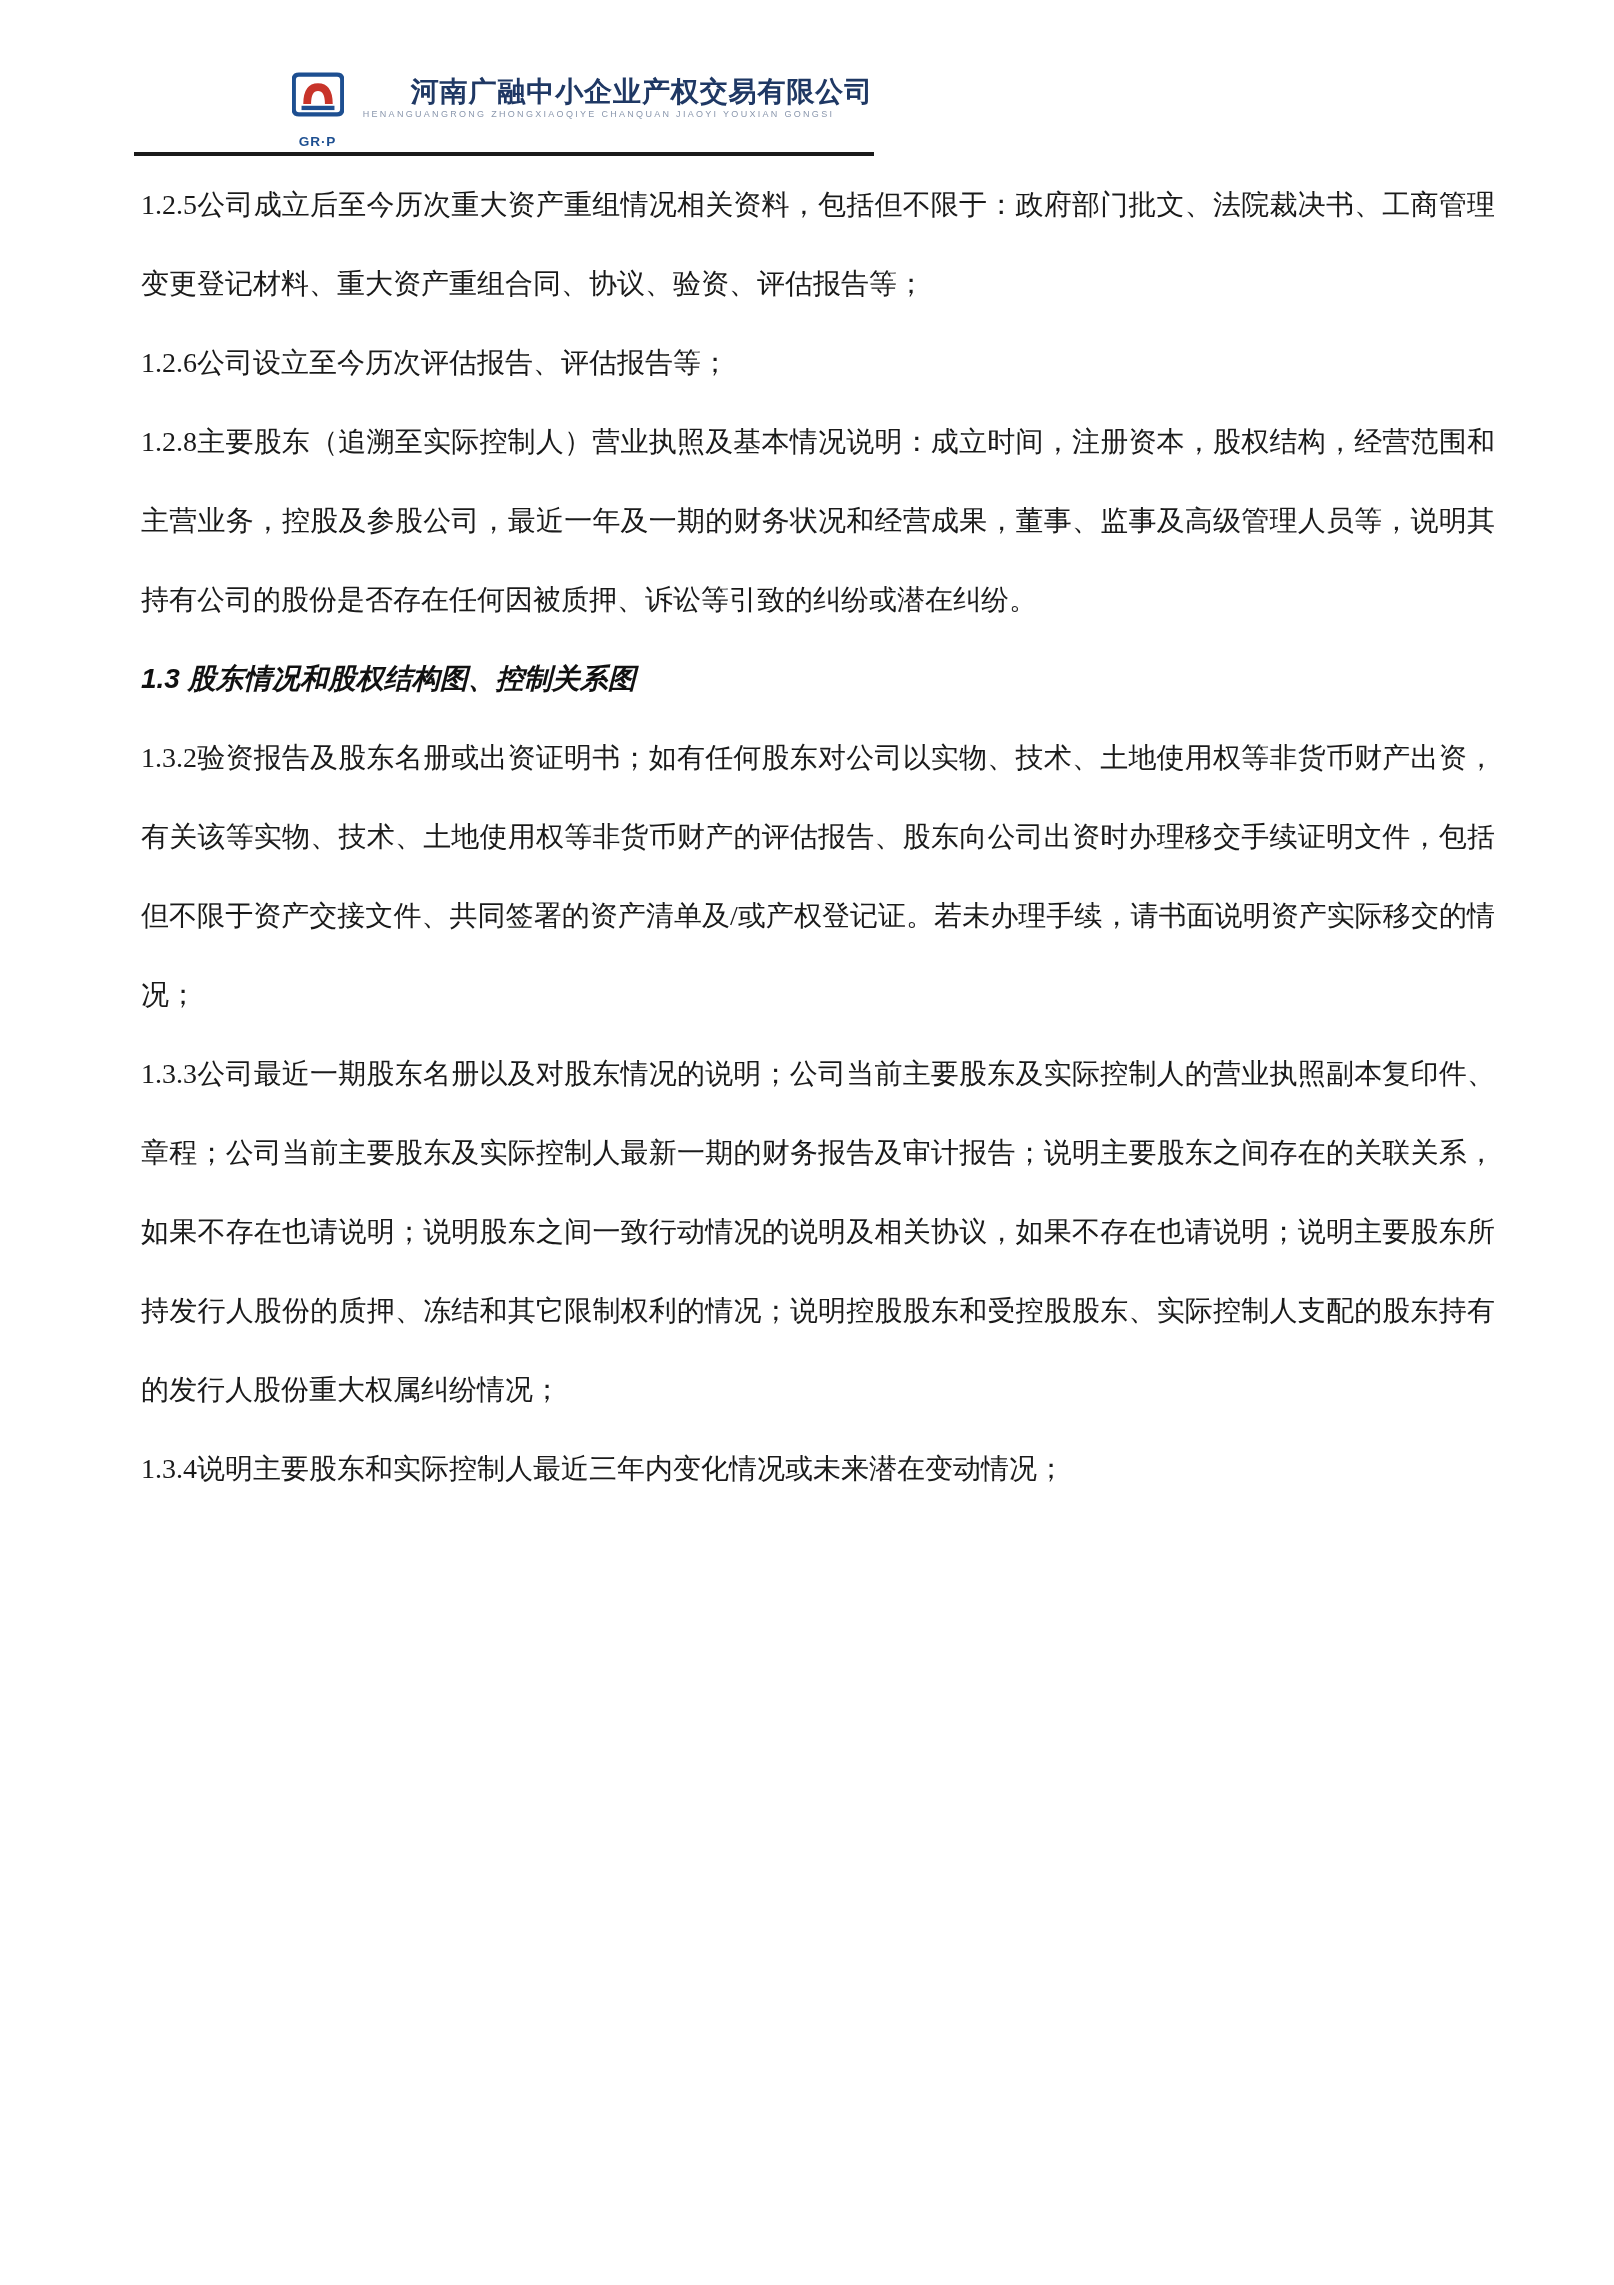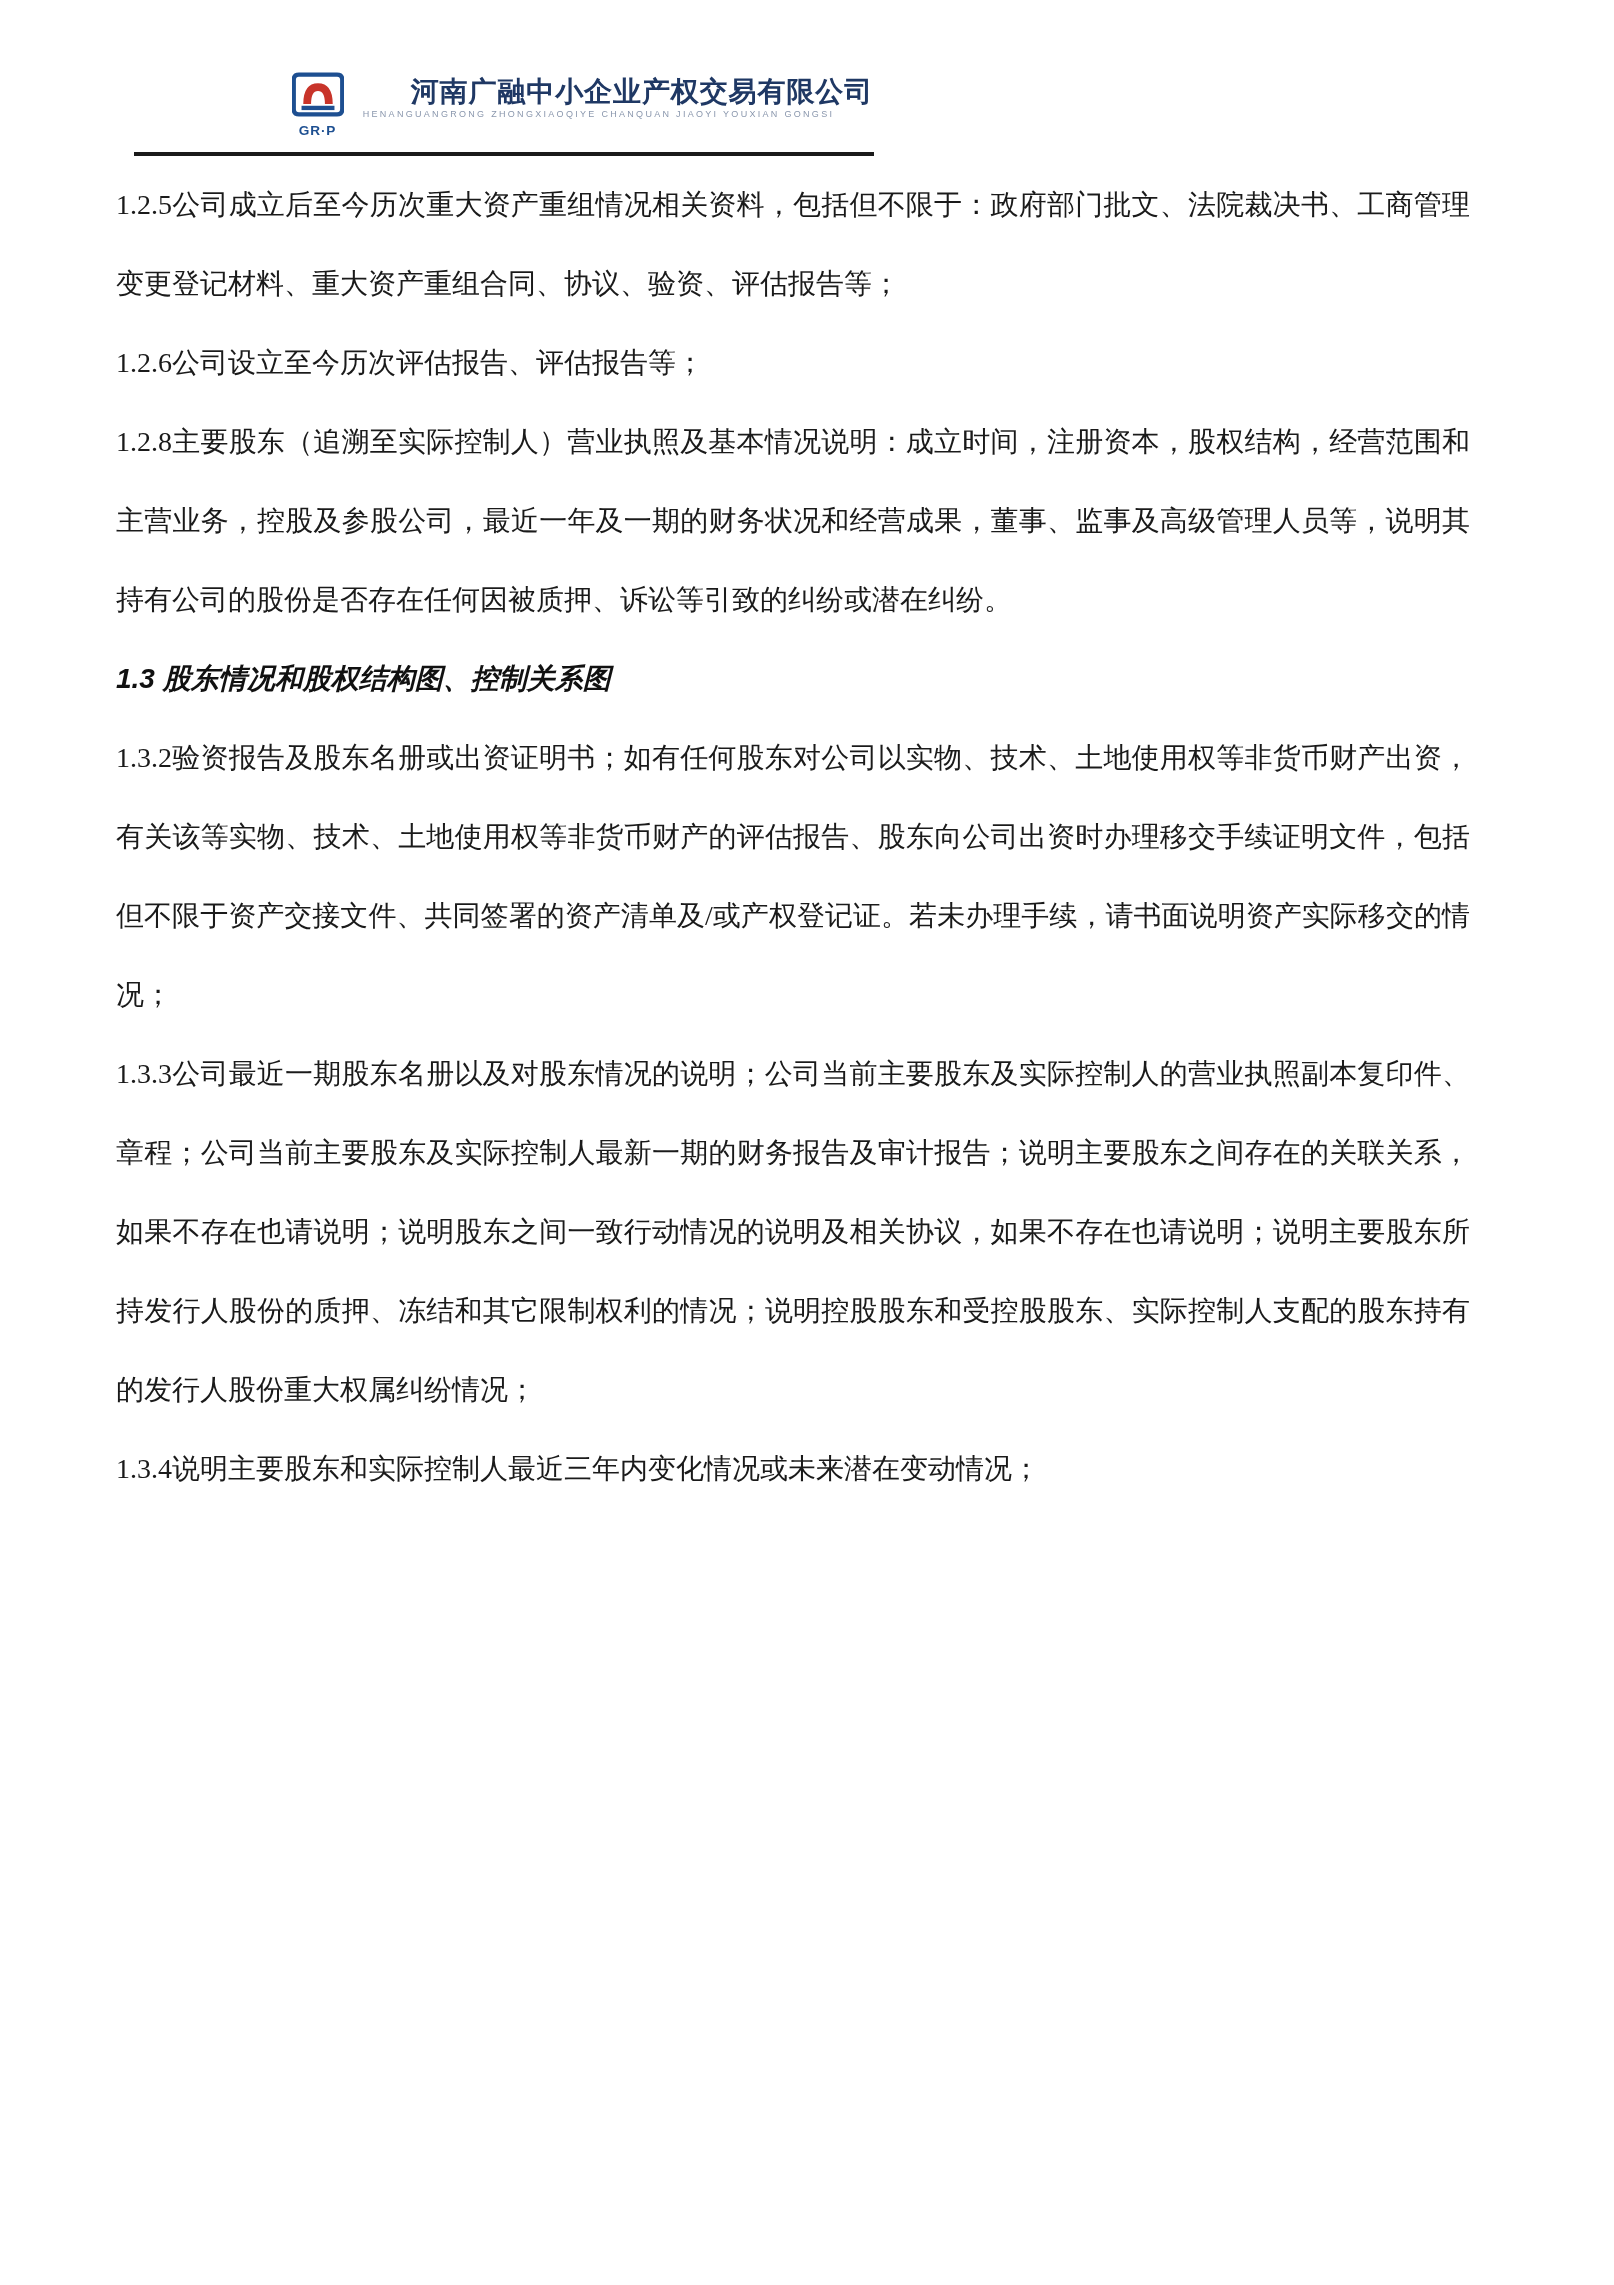--- a/index.html
+++ b/index.html
@@ -34,21 +34,21 @@
     width: 52px;
     height: 47px;
     display: inline-block;
   }
   .logo-monogram {
     font-family: "Liberation Sans", "DejaVu Sans", sans-serif;
     font-size: 13.6px;
     font-weight: bold;
     color: #1d4f91;
     letter-spacing: 0.9px;
-    margin-top: 1px;
+    margin-top: 12px;
   }
   .name-block {
     padding-top: 5.4px;
   }
   .company-name {
     font-family: "Liberation Sans", "DejaVu Sans", sans-serif;
     font-size: 28px;
     font-weight: bold;
     color: #1f3864;
     letter-spacing: 0.9px;
@@ -70,21 +70,21 @@
     left: 134px;
     width: 740px;
     height: 3.6px;
     background: #1a1a1a;
   }
 
   
   .content {
     position: absolute;
     top: 165px;
-    left: 116px;
+    left: 141px;
     width: 1354px;
   }
   .para {
     margin: 0;
     font-size: 28px;
     line-height: 79px;
     text-align: justify;
     text-justify: inter-ideograph;
     word-break: break-all;
     color: #1a1a1a;

